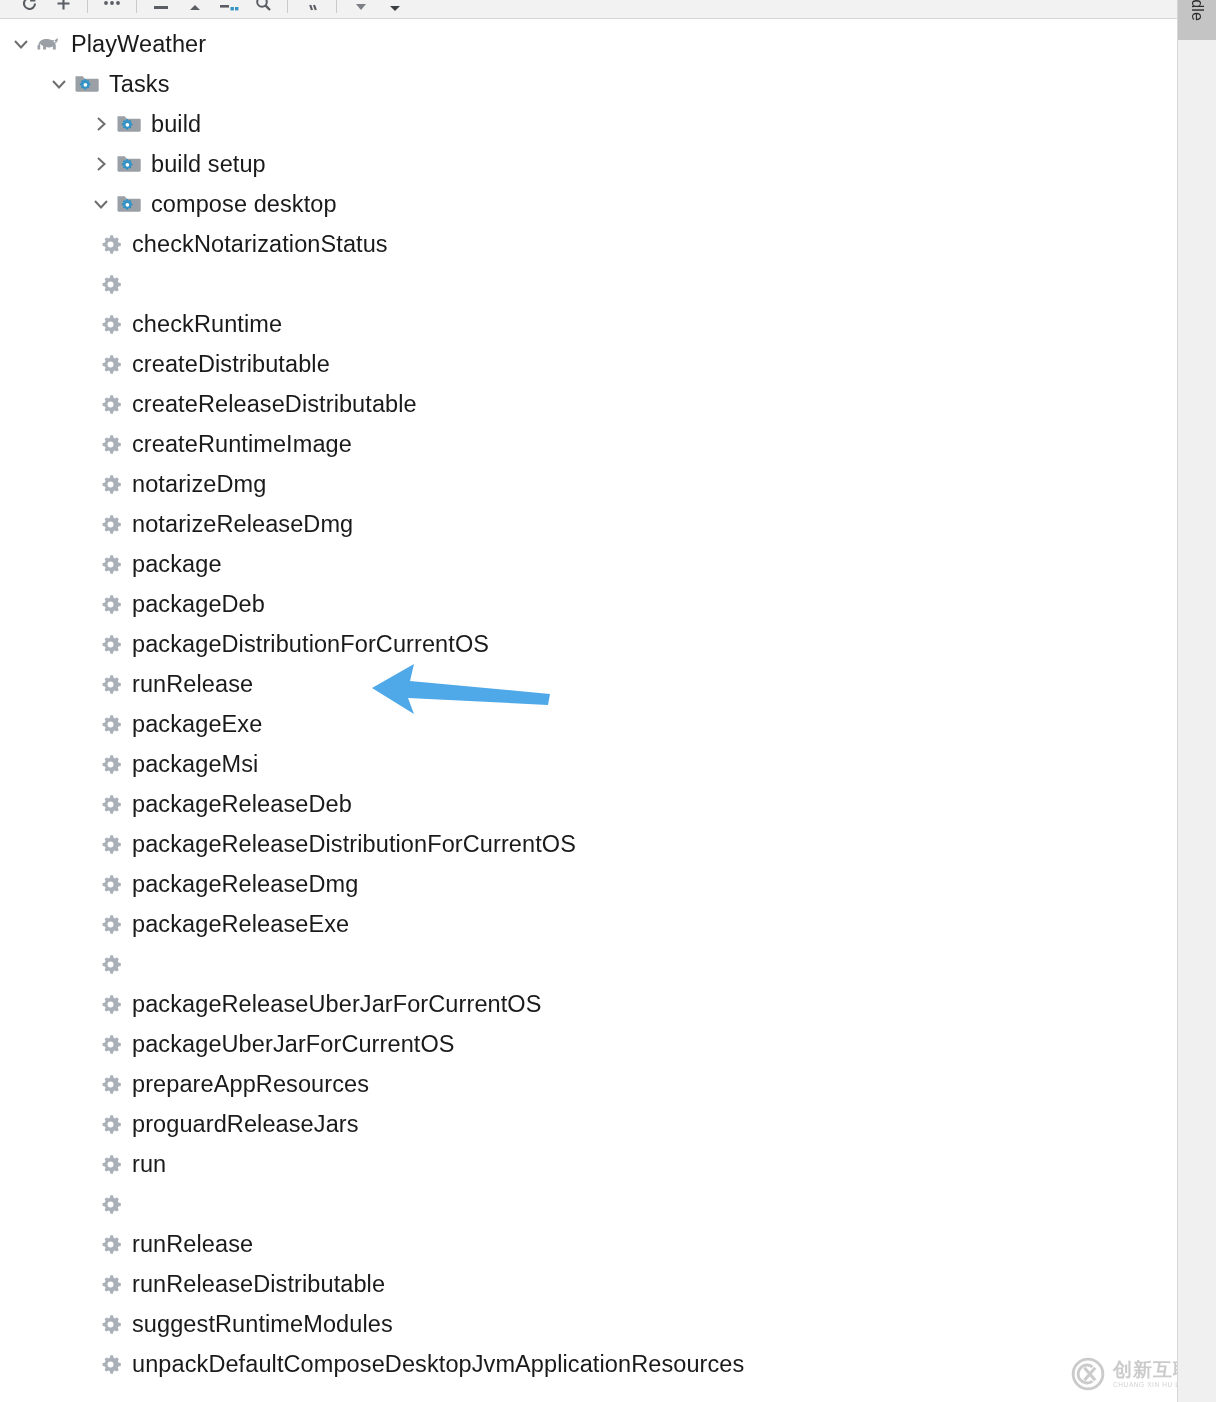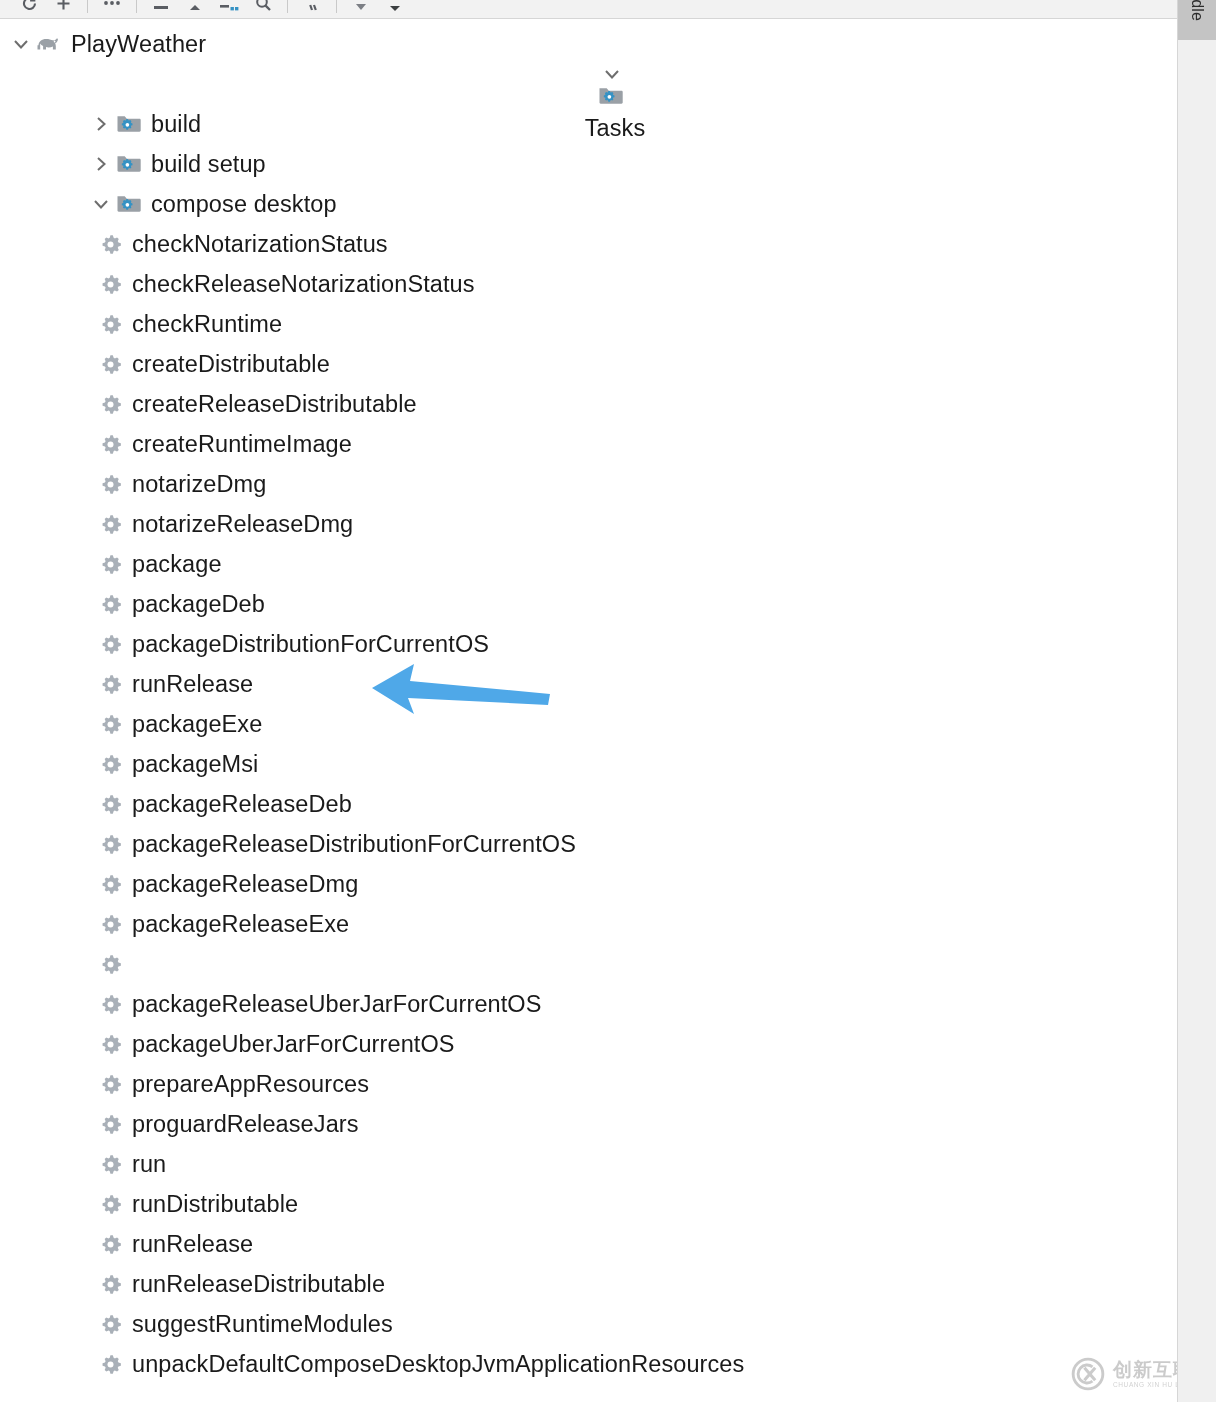--- a/index.html
+++ b/index.html
@@ -115,21 +115,21 @@
     justify-content: center;
   }
   .label {
     font-size: 23.5px;
     color: #1a1a1a;
     line-height: 40px;
     padding-left: 7px;
     letter-spacing: 0.1px;
   }
   .d0 { padding-left: 8px; }
-  .d1 { padding-left: 46px; flex-direction: column; }
+  .d1 { padding-left: 46px; }
   .d2 { padding-left: 88px; }
   .d3 { padding-left: 69px; }
 
   
   #annotation-arrow {
     position: absolute;
     left: 370px;
     top: 660px;
     width: 182px;
     height: 56px;
@@ -330,21 +330,20 @@
         <span class="label">checkNotarizationStatus</span>
       </div>
       <div class="row d3">
         <div class="twisty empty"></div>
         <div class="ico">
           <svg width="23" height="23" viewBox="-12 -12 24 24">
             <path d="M8.3 2.1l2.5-.85v-2.5L8.3-2.1a6.6 6.6 0 0 0-.72-1.25l1.02-2.3L6.82-7.4 4.52-6.38a6.6 6.6 0 0 0-1.25-.72L2.42-9.6h-2.5L-.77-7.1a6.6 6.6 0 0 0-1.25.72L-4.32-7.4-6.1-5.65l1.02 2.3A6.6 6.6 0 0 0-5.8-2.1L-8.3-1.25v2.5L-5.8 2.1c.2.44.44.86.72 1.25l-1.02 2.3L-4.32 7.4l2.3-1.02c.39.28.81.52 1.25.72L-.08 9.6h2.5L3.27 7.1c.44-.2.86-.44 1.25-.72l2.3 1.02L8.6 5.65 7.58 3.35c.28-.39.52-.81.72-1.25z" fill="#a9b0b8"></path>
             <circle cx="0" cy="0" r="3.15" fill="#ffffff"></circle>
           </svg>
         </div>
-        <span class="label">checkReleaseNotarizationStatus</span>
       </div>
       <div class="row d3">
         <div class="twisty empty"></div>
         <div class="ico">
           <svg width="23" height="23" viewBox="-12 -12 24 24">
             <path d="M8.3 2.1l2.5-.85v-2.5L8.3-2.1a6.6 6.6 0 0 0-.72-1.25l1.02-2.3L6.82-7.4 4.52-6.38a6.6 6.6 0 0 0-1.25-.72L2.42-9.6h-2.5L-.77-7.1a6.6 6.6 0 0 0-1.25.72L-4.32-7.4-6.1-5.65l1.02 2.3A6.6 6.6 0 0 0-5.8-2.1L-8.3-1.25v2.5L-5.8 2.1c.2.44.44.86.72 1.25l-1.02 2.3L-4.32 7.4l2.3-1.02c.39.28.81.52 1.25.72L-.08 9.6h2.5L3.27 7.1c.44-.2.86-.44 1.25-.72l2.3 1.02L8.6 5.65 7.58 3.35c.28-.39.52-.81.72-1.25z" fill="#a9b0b8"></path>
             <circle cx="0" cy="0" r="3.15" fill="#ffffff"></circle>
           </svg>
         </div>
         <span class="label">checkRuntime</span>
@@ -559,21 +558,20 @@
         <span class="label">run</span>
       </div>
       <div class="row d3">
         <div class="twisty empty"></div>
         <div class="ico">
           <svg width="23" height="23" viewBox="-12 -12 24 24">
             <path d="M8.3 2.1l2.5-.85v-2.5L8.3-2.1a6.6 6.6 0 0 0-.72-1.25l1.02-2.3L6.82-7.4 4.52-6.38a6.6 6.6 0 0 0-1.25-.72L2.42-9.6h-2.5L-.77-7.1a6.6 6.6 0 0 0-1.25.72L-4.32-7.4-6.1-5.65l1.02 2.3A6.6 6.6 0 0 0-5.8-2.1L-8.3-1.25v2.5L-5.8 2.1c.2.44.44.86.72 1.25l-1.02 2.3L-4.32 7.4l2.3-1.02c.39.28.81.52 1.25.72L-.08 9.6h2.5L3.27 7.1c.44-.2.86-.44 1.25-.72l2.3 1.02L8.6 5.65 7.58 3.35c.28-.39.52-.81.72-1.25z" fill="#a9b0b8"></path>
             <circle cx="0" cy="0" r="3.15" fill="#ffffff"></circle>
           </svg>
         </div>
-        <span class="label">runDistributable</span>
       </div>
       <div class="row d3">
         <div class="twisty empty"></div>
         <div class="ico">
           <svg width="23" height="23" viewBox="-12 -12 24 24">
             <path d="M8.3 2.1l2.5-.85v-2.5L8.3-2.1a6.6 6.6 0 0 0-.72-1.25l1.02-2.3L6.82-7.4 4.52-6.38a6.6 6.6 0 0 0-1.25-.72L2.42-9.6h-2.5L-.77-7.1a6.6 6.6 0 0 0-1.25.72L-4.32-7.4-6.1-5.65l1.02 2.3A6.6 6.6 0 0 0-5.8-2.1L-8.3-1.25v2.5L-5.8 2.1c.2.44.44.86.72 1.25l-1.02 2.3L-4.32 7.4l2.3-1.02c.39.28.81.52 1.25.72L-.08 9.6h2.5L3.27 7.1c.44-.2.86-.44 1.25-.72l2.3 1.02L8.6 5.65 7.58 3.35c.28-.39.52-.81.72-1.25z" fill="#a9b0b8"></path>
             <circle cx="0" cy="0" r="3.15" fill="#ffffff"></circle>
           </svg>
         </div>
         <span class="label">runRelease</span>

